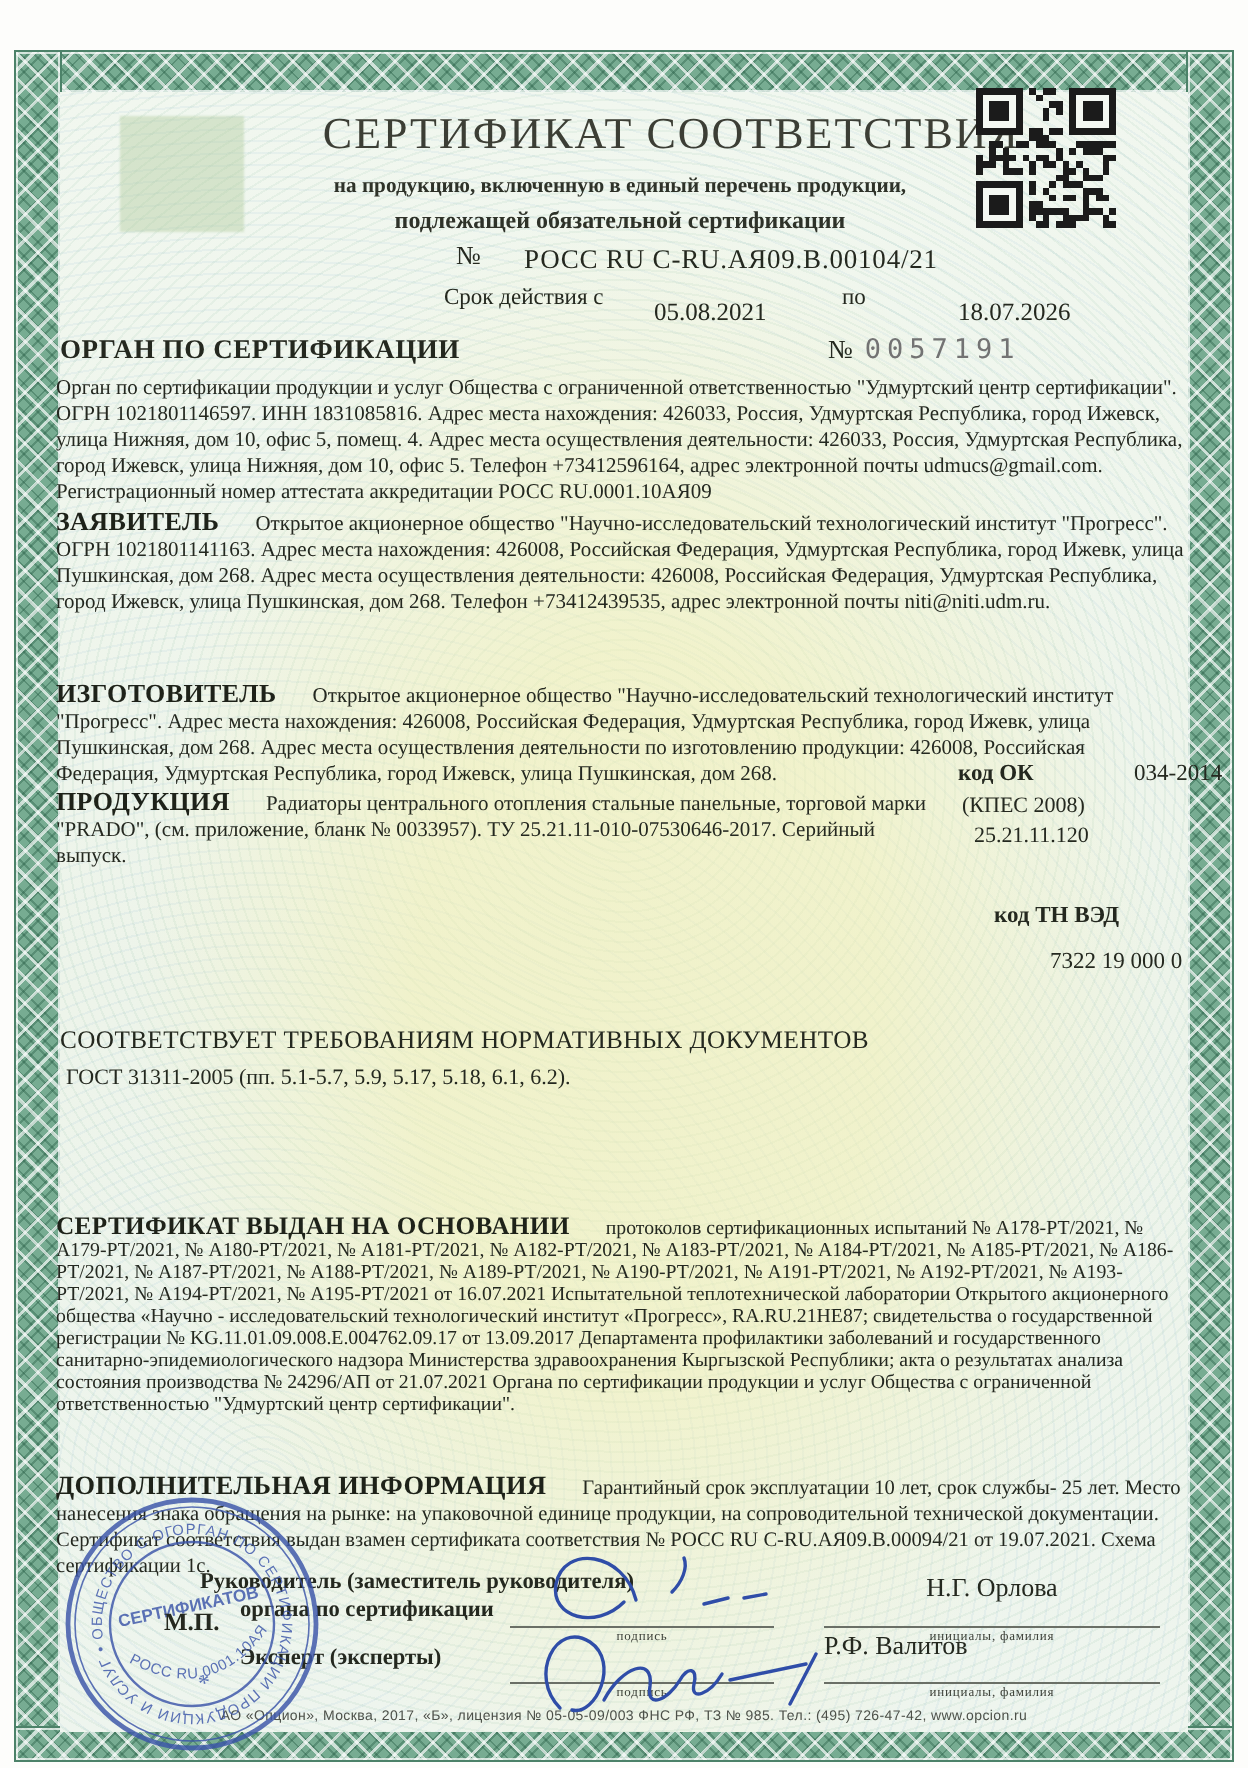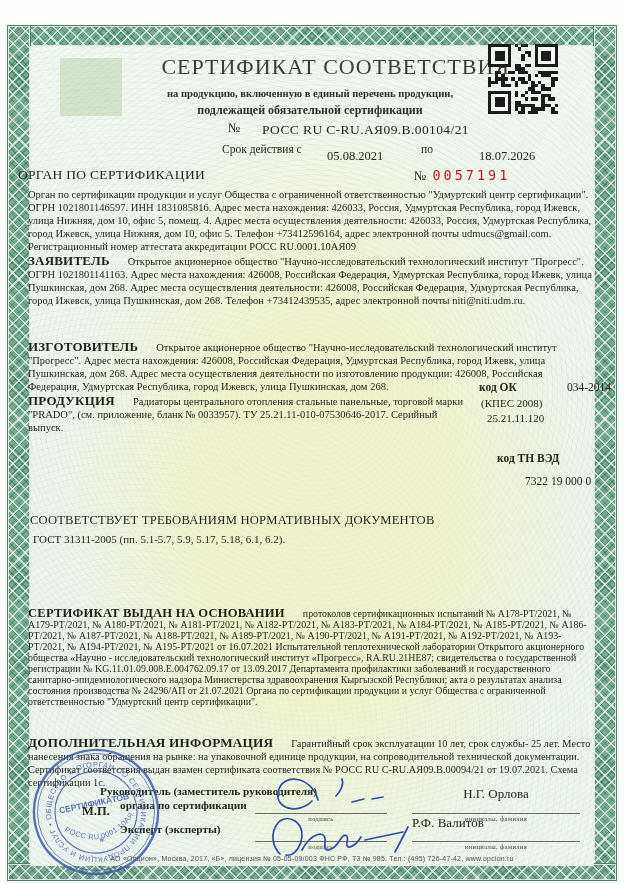--- a/index.html
+++ b/index.html
@@ -42,24 +42,24 @@
     font-weight:bold;font-size:12px;color:#2e3229;}
   .qr{position:absolute;left:487px;top:44px;width:72px;height:70px;}
   .qr svg{width:100%;height:100%;shape-rendering:crispEdges;}
   
   .no-label{position:absolute;left:228px;top:120px;font-size:13px;}
   .cert-no{position:absolute;left:262px;top:122px;font-size:13.5px;letter-spacing:.4px;}
   .validity-label{position:absolute;left:222px;top:143px;font-size:11.5px;}
   .date-from{position:absolute;left:327px;top:149px;font-size:12.5px;}
   .to-label{position:absolute;left:421px;top:143px;font-size:11.5px;}
   .date-to{position:absolute;left:479px;top:149px;font-size:12.5px;}
-  .organ-h{position:absolute;left:18px;top:167px;font-weight:normal;font-size:13.5px;letter-spacing:.3px;}
+  .organ-h{position:absolute;left:30px;top:167px;font-weight:bold;font-size:13.5px;letter-spacing:.3px;}
   .blank-no{position:absolute;left:414px;top:167px;font-size:13px;}
   .blank-no .digits{font-family:"DejaVu Sans Mono",monospace;font-size:13.5px;
-    letter-spacing:3px;color:#b91c1c;margin-left:6px;}
+    letter-spacing:3px;color:#737373;margin-left:6px;}
   
   .para{position:absolute;left:28px;width:566px;font-size:10.5px;line-height:13px;color:#242820;}
   .para .h{font-weight:bold;font-size:13px;letter-spacing:.2px;padding-right:18px;color:#1e2219;}
   .p-organ{top:188px;}
   .p-applicant{top:254px;}
   .p-manufacturer{top:340px;}
   .p-product{top:394px;width:436px;}
   .p-basis{top:608px;font-size:9.9px;line-height:11px;}
   .p-basis .h{font-size:12.6px;}
   .p-additional{top:736px;font-size:10.3px;line-height:13px;}

